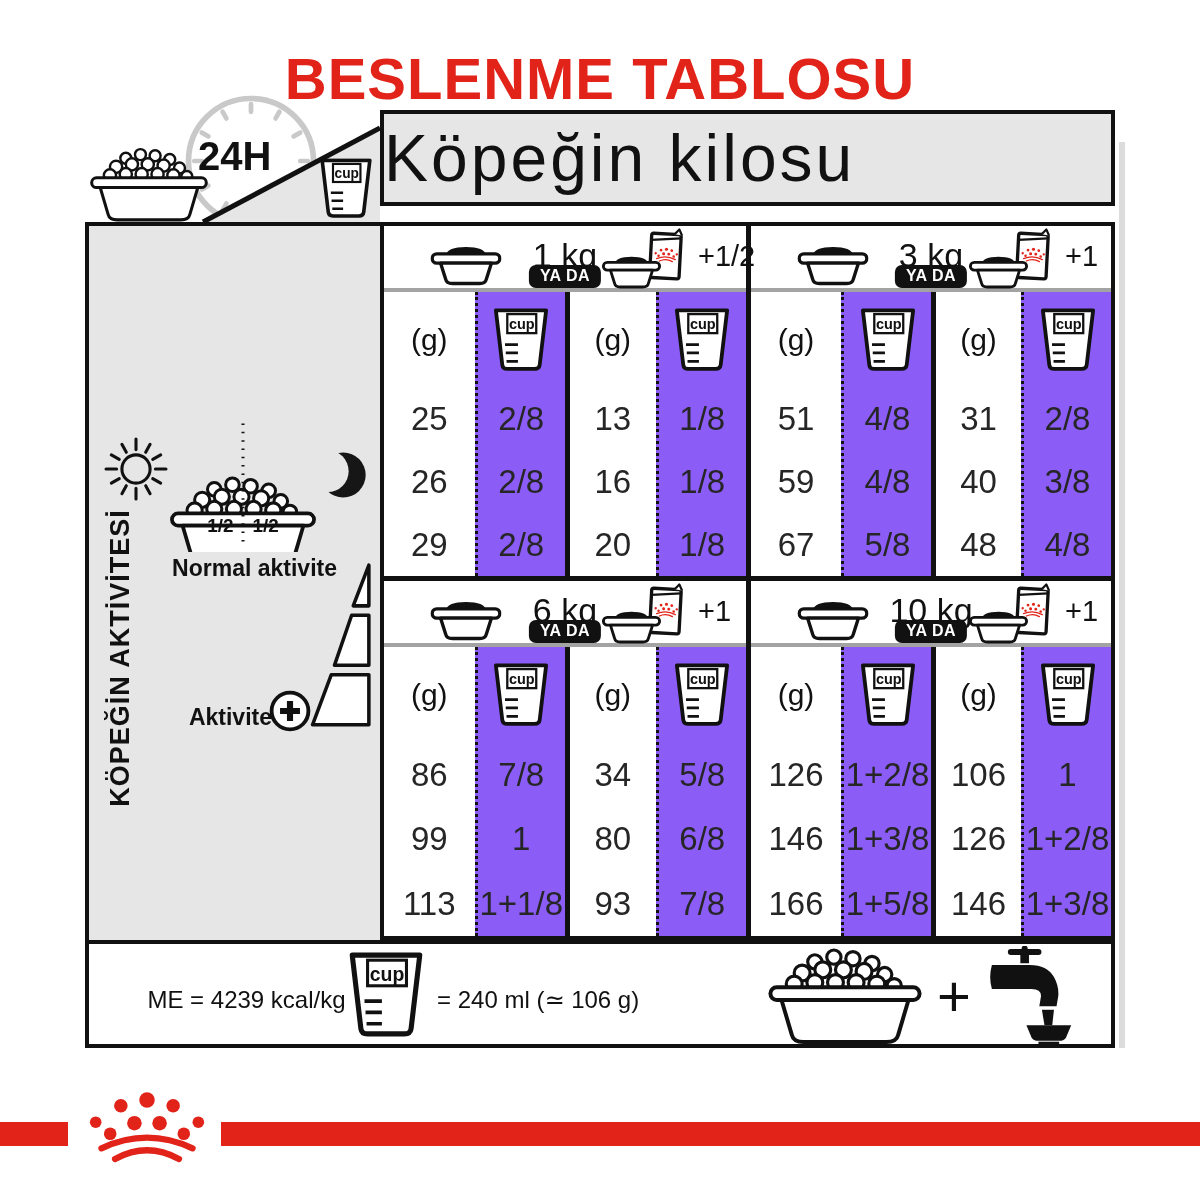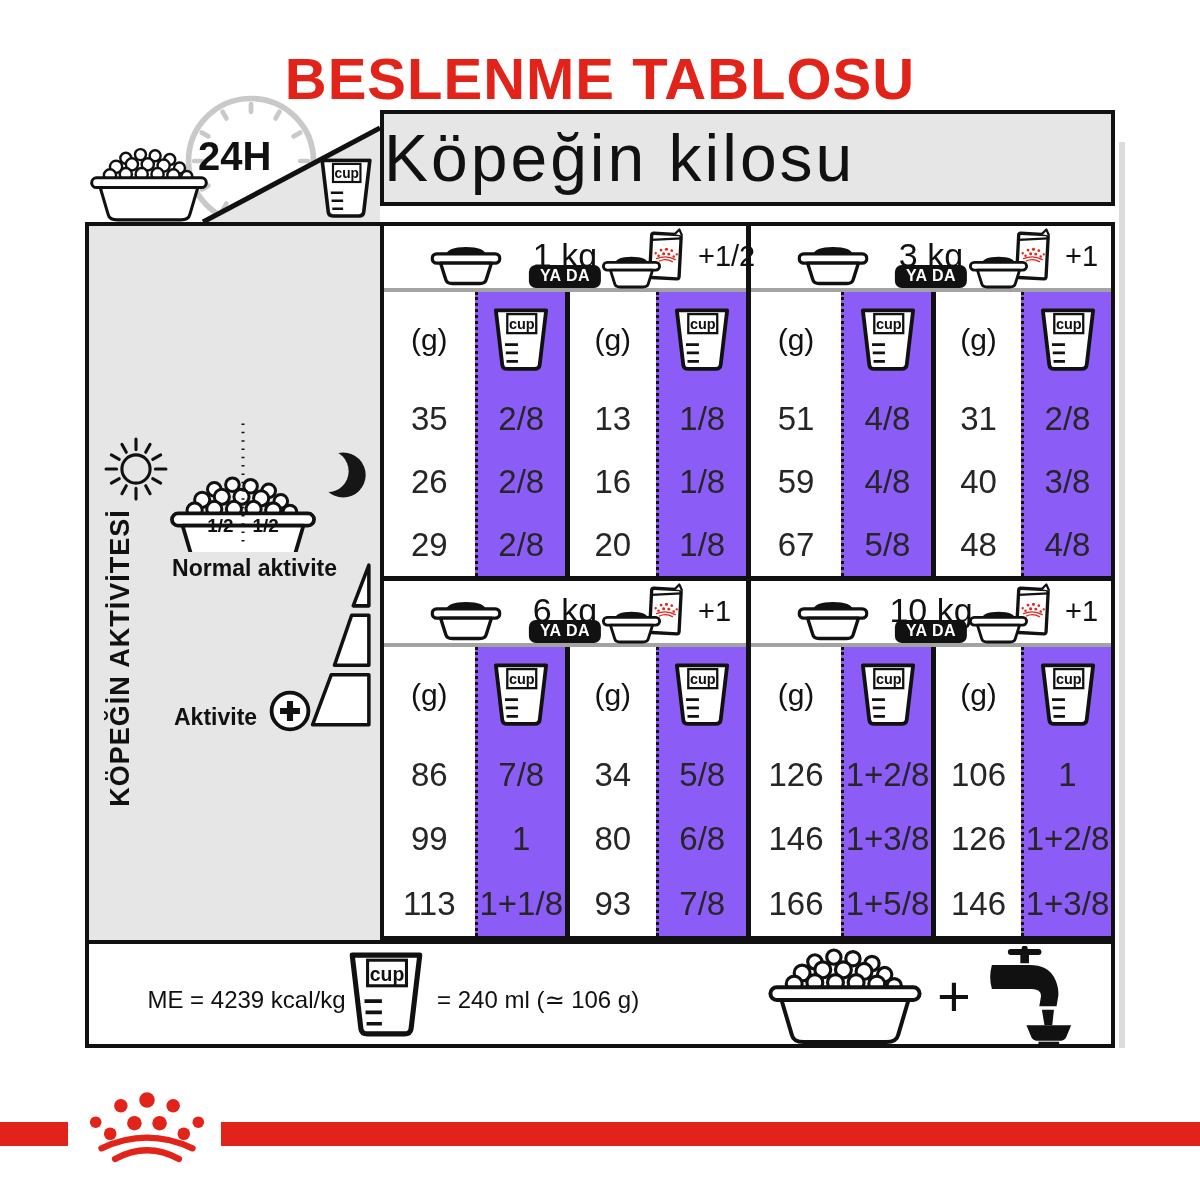--- a/index.html
+++ b/index.html
@@ -184,21 +184,21 @@
       <g fill="#fff" stroke="#111" stroke-width="4.5" stroke-linejoin="round">
         <polygon points="88,4 88,56 68,56"></polygon>
         <polygon points="88,68 88,132 44,132 66,68"></polygon>
         <polygon points="88,144 88,208 16,208 40,144"></polygon>
       </g>
     </svg>
     <svg class="abs" style="left:178px;top:462px;width:46px;height:46px" viewBox="0 0 60 60">
       <circle cx="30" cy="30" r="24" fill="#fff" stroke="#111" stroke-width="5"></circle>
       <path d="M30,17 V43 M17,30 H43" stroke="#111" stroke-width="8"></path>
     </svg>
-    <div class="side-text" style="left:85px;top:478px;width:90px;text-align:left">Aktivite</div>
+    <div class="side-text" style="left:93px;top:478px;width:90px;text-align:right">Aktivite</div>
   </div>
 
   <div class="table">
     <div class="vdiv"></div>
     <div class="hdiv"></div>
 
     <div class="section" style="left:0;top:0;width:362px;height:350px">
       <div class="sec-header">
         <svg class="drybowl" viewBox="0 0 84 52">
             <use href="#sym-drybowl"></use>
@@ -206,21 +206,21 @@
         <div class="wlabel">1 kg</div>
         <svg class="pouchsvg" viewBox="0 0 122 84">
             <use href="#sym-pouchbowl"></use>
           </svg>
         <div class="extra">+1/2</div>
         <div class="yada">YA DA</div>
       </div>
       <div class="sec-data">
         <div class="col">
           <div class="cell gtext">(g)</div>
-          <div class="cell v">35</div>
+          <div class="cell v">25</div>
           <div class="cell v">26</div>
           <div class="cell v">29</div>
         </div>
         <div class="col cupcol">
           <div class="cell">
               <svg class="cupicon" viewBox="0 0 72 84">
                 <use href="#sym-cup"></use>
               </svg>
             </div>
           <div class="cell v">2/8</div>

